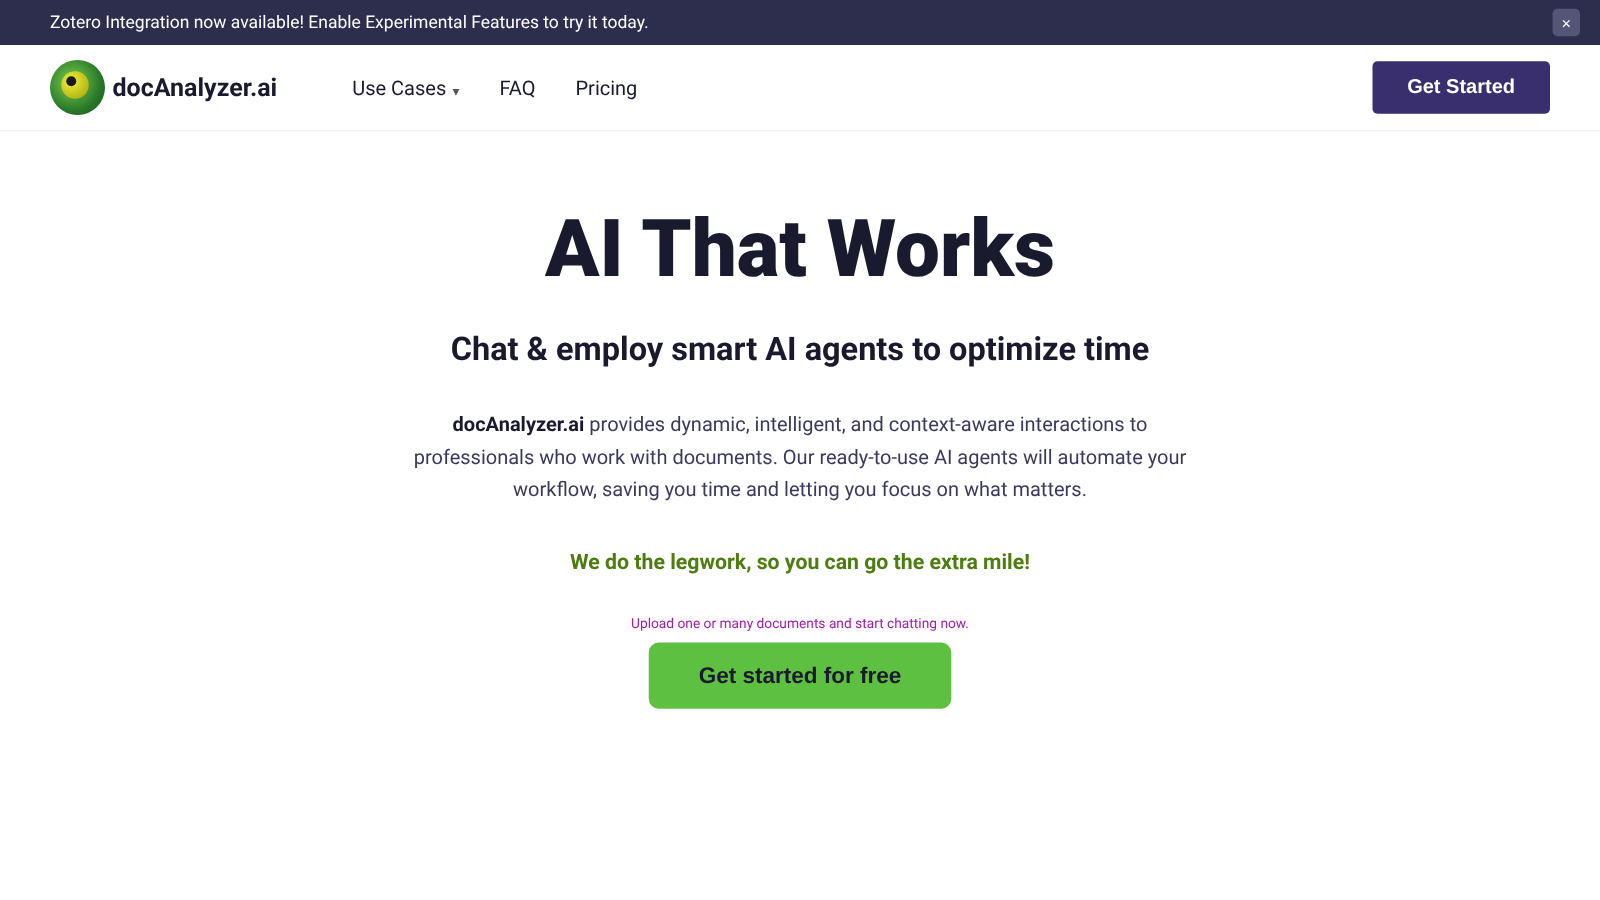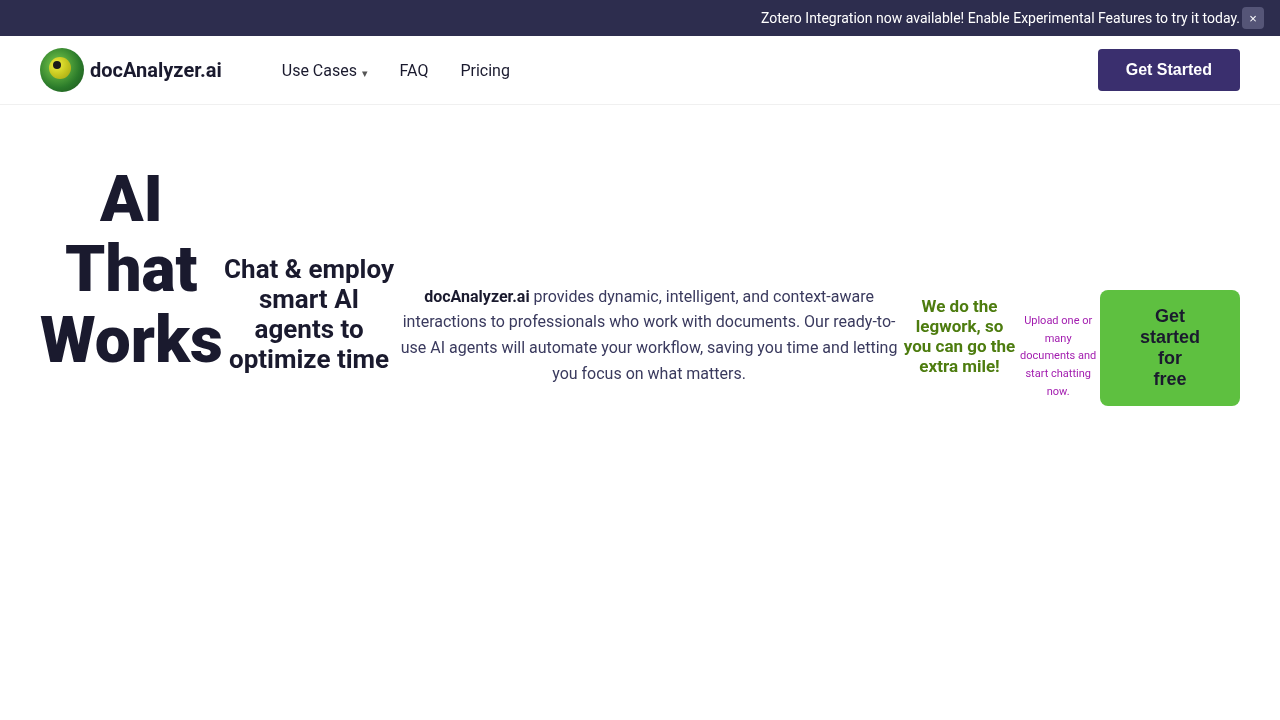--- a/index.html
+++ b/index.html
@@ -15,21 +15,21 @@
     
     .announcement-banner {
       background: #2d2d4e;
       color: #ffffff;
       text-align: center;
       padding: 10px 40px;
       font-size: 14px;
       position: relative;
       display: flex;
       align-items: center;
-      justify-content: flex-end;
+      justify-content: flex-start;
     }
 
     .announcement-banner .close-btn {
       position: absolute;
       right: 16px;
       top: 50%;
       transform: translateY(-50%);
       background: #555577;
       border: none;
       color: #fff;
@@ -131,22 +131,22 @@
       padding: 12px 28px;
       border-radius: 4px;
       font-size: 16px;
       font-weight: 600;
       cursor: pointer;
     }
 
     
     .hero {
       display: flex;
-      flex-direction: row;
-      align-items: flex-end;
+      flex-direction: column;
+      align-items: center;
       text-align: center;
       padding: 60px 40px 50px;
     }
 
     .hero-title {
       font-size: 64px;
       font-weight: 900;
       color: #1a1a2e;
       line-height: 1.1;
       margin-bottom: 30px;
@@ -158,21 +158,21 @@
       font-weight: 700;
       color: #1a1a2e;
       margin-bottom: 32px;
     }
 
     .hero-description {
       font-size: 16px;
       color: #3a3a5e;
       max-width: 620px;
       line-height: 1.6;
-      margin-bottom: 20px;
+      margin-bottom: 36px;
     }
 
     .hero-description strong {
       font-weight: 700;
       color: #1a1a2e;
     }
 
     .hero-tagline {
       font-size: 17px;
       font-weight: 700;
@@ -189,21 +189,21 @@
 
     .cta-button {
       background: #5ec040;
       color: #1a1a2e;
       border: none;
       padding: 16px 40px;
       border-radius: 8px;
       font-size: 18px;
       font-weight: 600;
       cursor: pointer;
-      margin-top: 24px;
+      margin-top: 0;
     }
   </style>
 </head>
 <body>
 
 <div class="announcement-banner">
   <span>Zotero Integration now available! Enable Experimental Features to try it today.</span>
   <button class="close-btn">×</button>
 </div>
 

